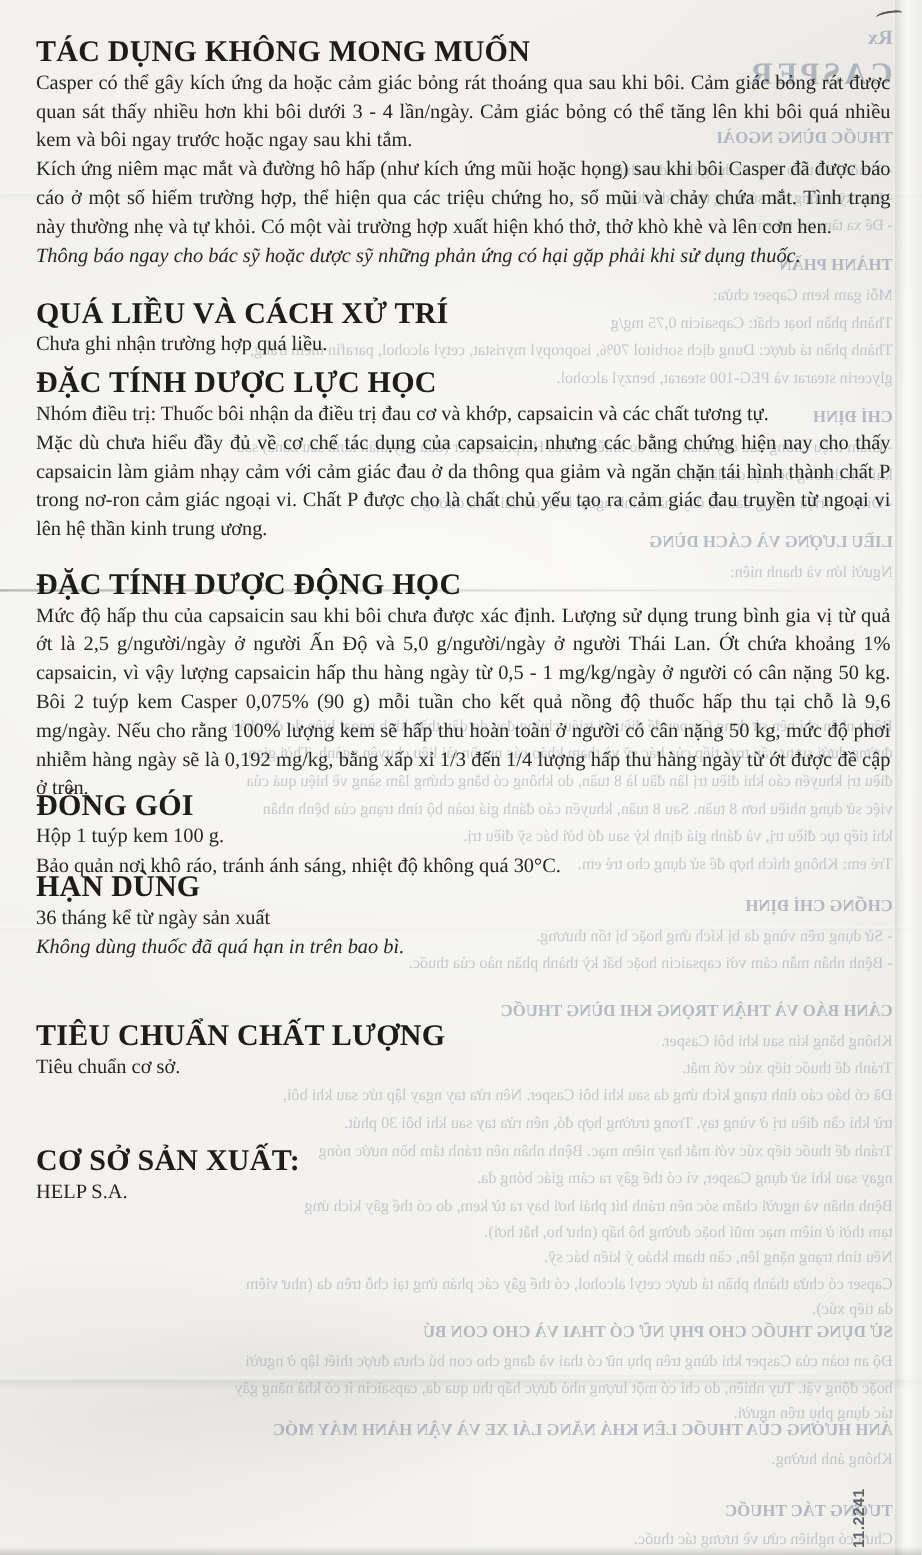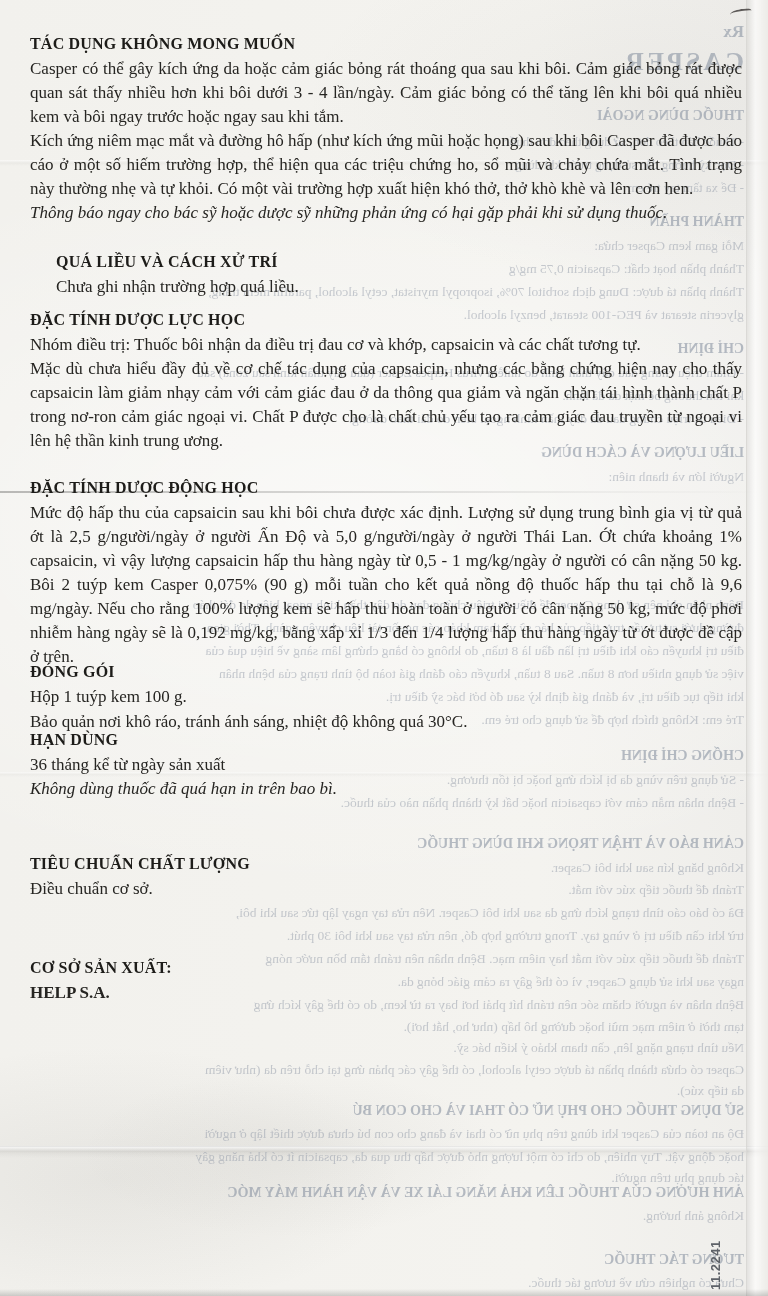--- a/index.html
+++ b/index.html
@@ -47,26 +47,26 @@
     pointer-events:none;
     z-index:1;
   }
   .bleed-line{position:absolute;left:0;width:100%;white-space:nowrap;font-size:13.5px;line-height:1.2;}
   .bleed-line.bb{font-weight:bold;color:rgba(136,146,162,.60);}
   .bleed-line.brand{letter-spacing:3px;}
 
   
   .content{position:absolute;left:30px;top:0;width:712px;height:100%;z-index:2;color:#262522;}
   .sec{position:absolute;left:0;width:100%;}
-  .sec h2{margin:0 0 2px 0;font-size:16px;line-height:23px;font-weight:bold;letter-spacing:.2px;color:#1d1c19;}
+  .sec h2{margin:0 0 2px 0;font-size:25px;line-height:23px;font-weight:bold;letter-spacing:.2px;color:#1d1c19;}
   .sec p{margin:0;font-size:17px;line-height:24px;text-align:justify;}
   .sec p.italic{font-style:italic;}
-  .sec p.bold{font-weight:bold;}
+  .sec p.bold{font-weight:normal;}
   .sec:nth-of-type(1){top:32px;}
-  .sec:nth-of-type(2){top:250px;margin-left:26px;}
+  .sec:nth-of-type(2){top:250px;}
   .sec:nth-of-type(3){top:308px;}
   .sec:nth-of-type(4){top:476px;}
   .sec:nth-of-type(5){top:660px;}
   .sec:nth-of-type(6){top:710px;}
   .sec:nth-of-type(7){top:728px;}
   .sec:nth-of-type(8){top:852px;}
   .sec:nth-of-type(9){top:956px;}
 
   
   .print-code{
@@ -163,21 +163,21 @@
     <section class="sec">
       <p class="normal">Bảo quản nơi khô ráo, tránh ánh sáng, nhiệt độ không quá 30°C.</p>
     </section>
     <section class="sec">
       <h2>HẠN DÙNG</h2>
       <p class="normal">36 tháng kể từ ngày sản xuất</p>
       <p class="italic">Không dùng thuốc đã quá hạn in trên bao bì.</p>
     </section>
     <section class="sec">
       <h2>TIÊU CHUẨN CHẤT LƯỢNG</h2>
-      <p class="normal">Điều chuẩn cơ sở.</p>
+      <p class="normal">Tiêu chuẩn cơ sở.</p>
     </section>
     <section class="sec">
       <h2>CƠ SỞ SẢN XUẤT:</h2>
       <p class="bold">HELP S.A.</p>
     </section>
   </div>
 
 <div class="print-code">11.2241</div>
 
 <div class="edge-right"></div>

